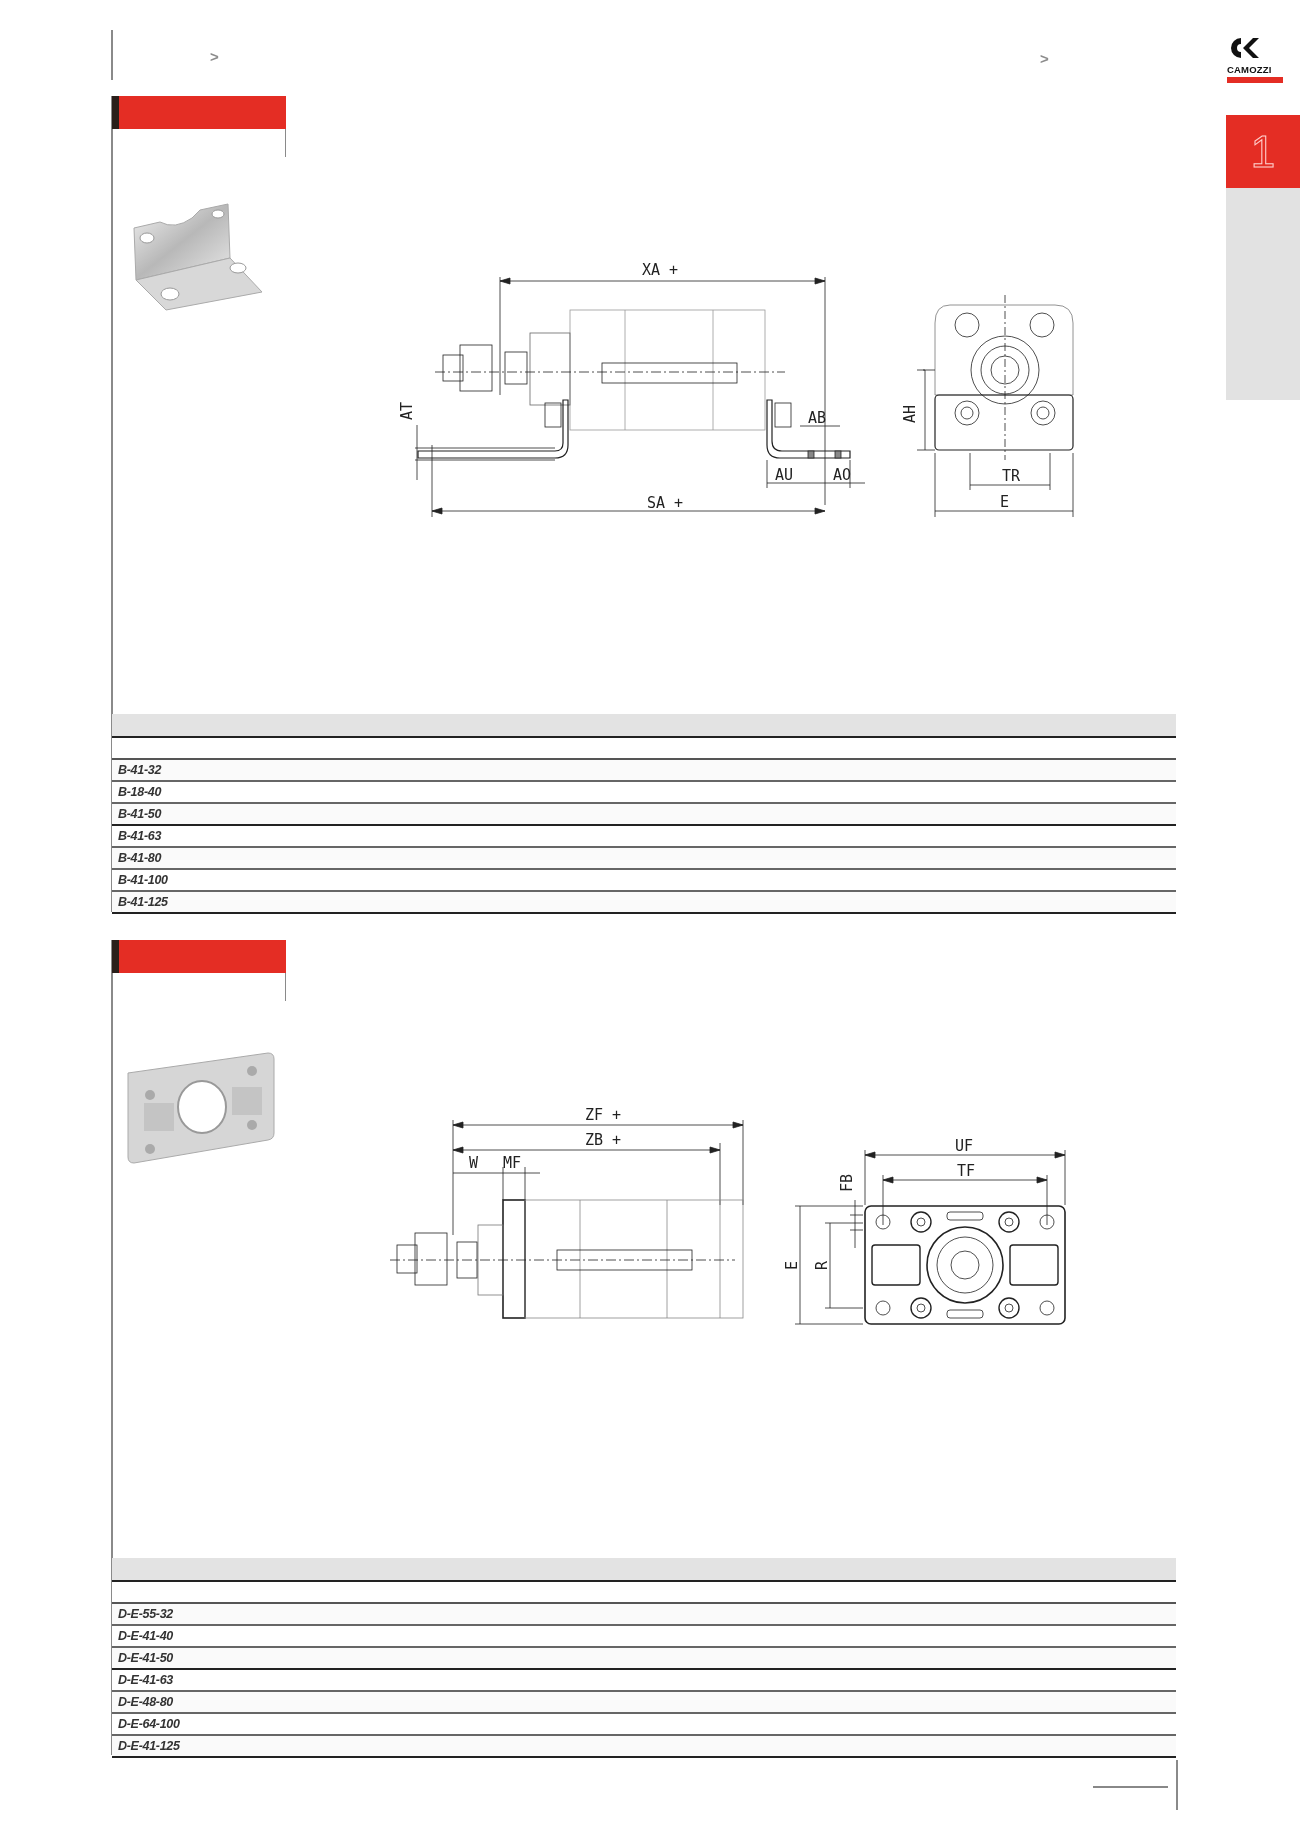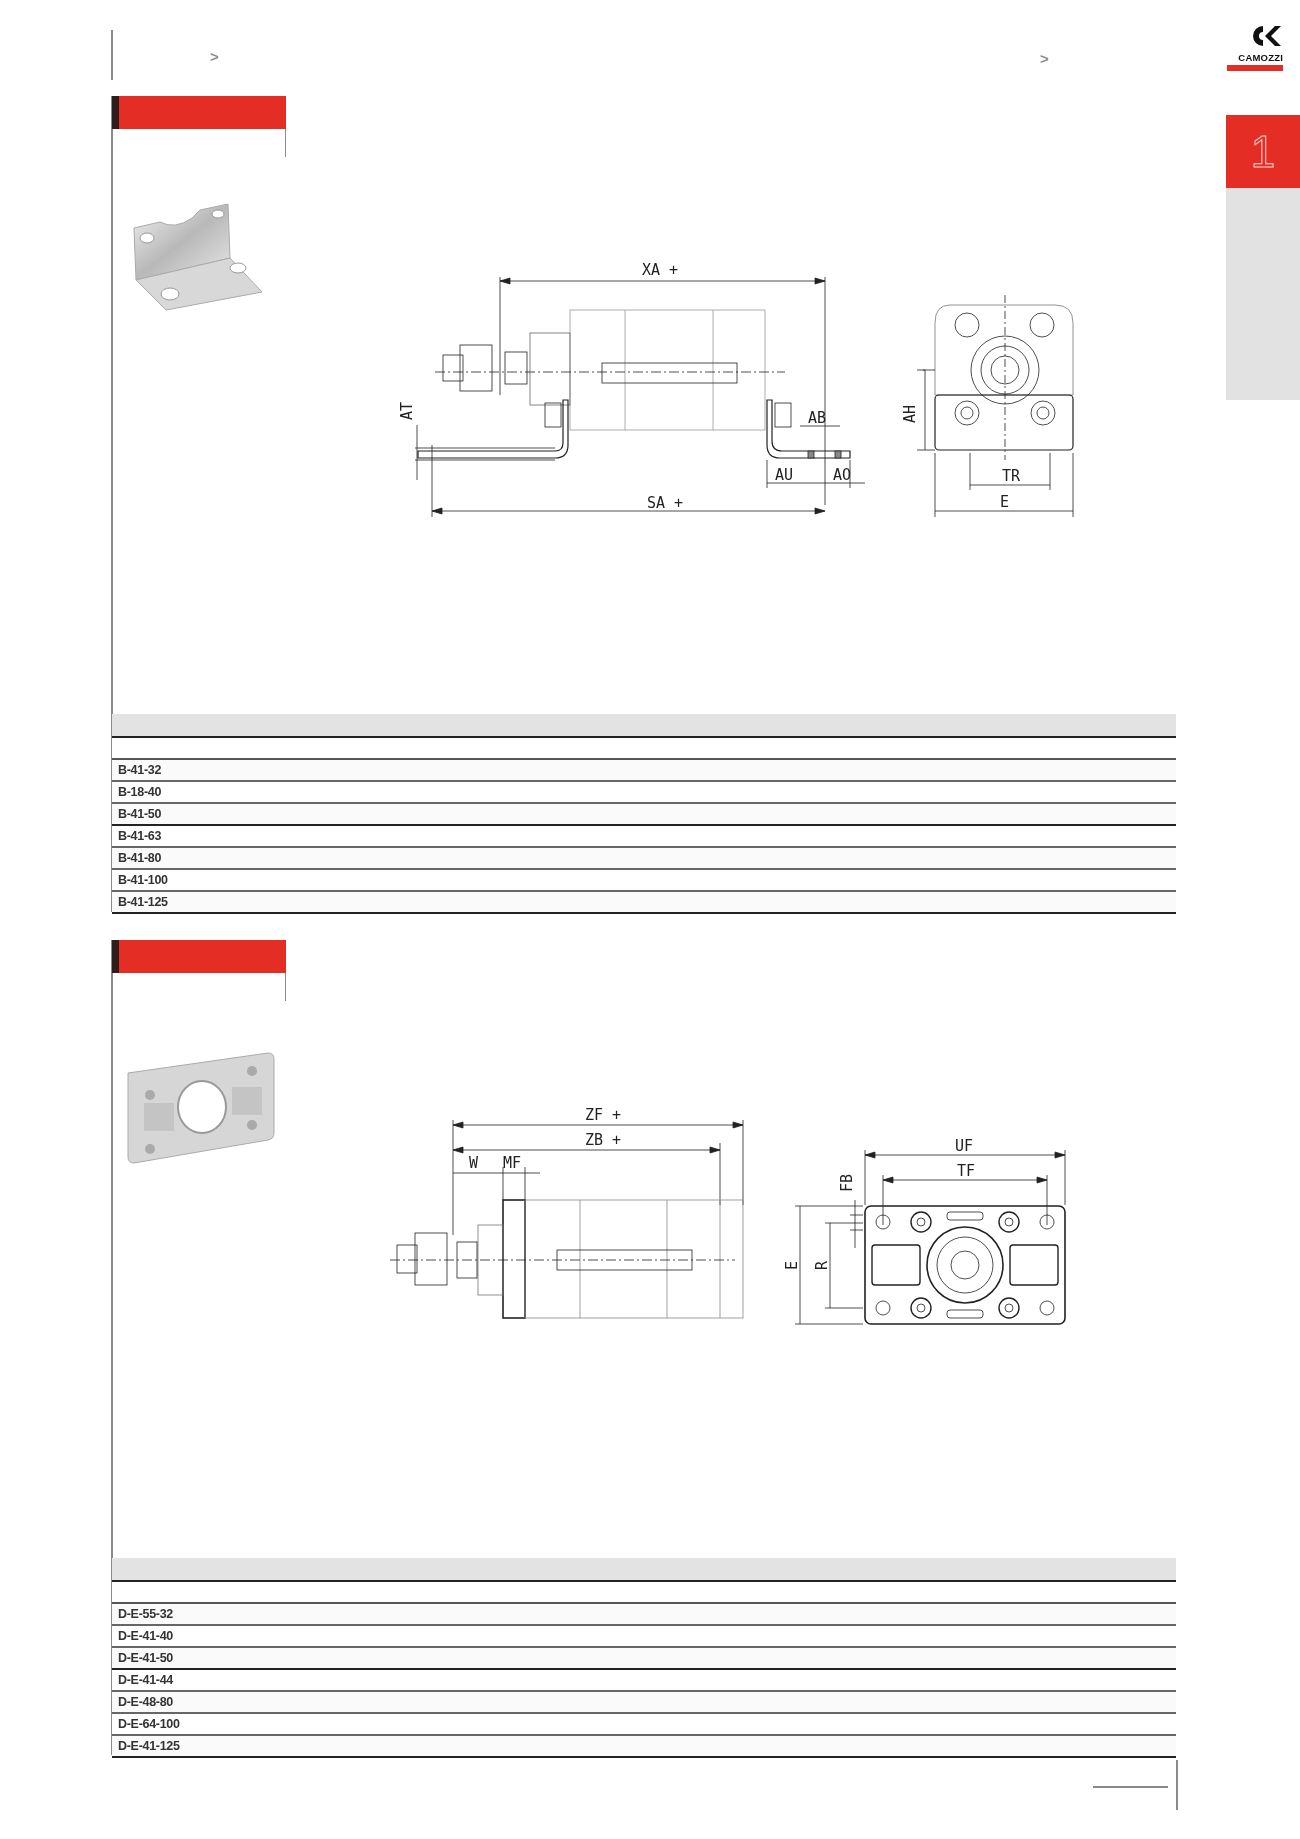--- a/index.html
+++ b/index.html
@@ -1,36 +1,36 @@
 <!DOCTYPE html>
 <html><head>
 <meta charset="utf-8">
 <style>
   html, body { margin:0; padding:0; background:#ffffff; }
   body { width:1300px; height:1839px; position:relative; overflow:hidden;
          font-family:"Liberation Sans", sans-serif; color:#222; }
   .abs { position:absolute; }
   .vline { position:absolute; background:#8a8a8a; width:2px; }
   .crumb-arrow { position:absolute; color:#8c8c8c; font-size:15px; font-weight:bold; }
-  .logo { position:absolute; left:1227px; top:24px; width:56px; text-align:right; }
+  .logo { position:absolute; left:1227px; top:36px; width:56px; text-align:left; }
   .logo-mark { font-family:"DejaVu Sans", sans-serif; font-weight:bold; font-size:26px; letter-spacing:-6px; color:#111; line-height:26px; }
   .logo-text { font-size:9.5px; font-weight:bold; color:#111; letter-spacing:0.2px; line-height:11px; }
   .logo-bar { height:6px; background:#e42d24; margin-top:2px; }
   .side-tab-bg { position:absolute; left:1226px; top:115px; width:74px; height:285px; background:#e2e2e2; }
   .side-tab-num { position:absolute; left:1226px; top:115px; width:74px; height:73px; background:#e42d24;
                   color:#e42d24; font-size:44px; text-align:center; line-height:73px;
                   -webkit-text-stroke:1px #ffd2cf; font-weight:300; }
   .section-head { position:absolute; left:112px; width:174px; height:33px; background:#e42d24; }
   .section-head .dark { position:absolute; left:0; top:0; width:7px; height:33px; background:#2a1f1a; }
   .section-title { position:absolute; left:18px; top:7px; color:#fff; font-size:14px; font-weight:bold; }
   .table { position:absolute; left:112px; width:1064px; }
   .thead { height:22px; background:#e3e3e3; border-bottom:2px solid #222; }
   .trow-blank { height:20px; background:#fff; border-bottom:2px solid #555; }
   .trow { height:20px; border-bottom:2px solid #666; font-size:12.5px; font-weight:bold; color:#333;
-          line-height:20px; padding-left:6px; letter-spacing:-0.3px; }
+          line-height:20px; padding-left:6px; letter-spacing:-0.3px;font-style:italic; }
   .trow:nth-child(odd) { background:#fafafa; }
   .trow:nth-child(even) { background:#ffffff; }
   .trow.dark { border-bottom-color:#222; }
   svg text { font-family:"DejaVu Sans Mono", monospace; }
 </style>
 </head>
 <body>
 
 <div class="vline" style="left:111px;top:30px;height:50px;"></div>
 <span class="crumb-arrow" style="left:210px;top:48px;">&gt;</span>
@@ -269,21 +269,21 @@
   </g>
 </svg>
 
 <div class="table" style="top:1558px;">
   <div class="thead"></div>
   <div class="trow-blank"></div>
   <div>
     <div class="trow">D-E-55-32</div>
     <div class="trow">D-E-41-40</div>
     <div class="trow dark">D-E-41-50</div>
-    <div class="trow">D-E-41-44</div>
+    <div class="trow">D-E-41-63</div>
     <div class="trow">D-E-48-80</div>
     <div class="trow">D-E-64-100</div>
     <div class="trow dark">D-E-41-125</div>
   </div>
 </div>
 
 <div class="abs" style="left:1093px;top:1786px;width:75px;height:2px;background:#888;"></div>
 <div class="vline" style="left:1176px;top:1760px;height:50px;"></div>
 <span class="abs" style="left:1100px;top:1790px;font-size:12px;"></span>
 

